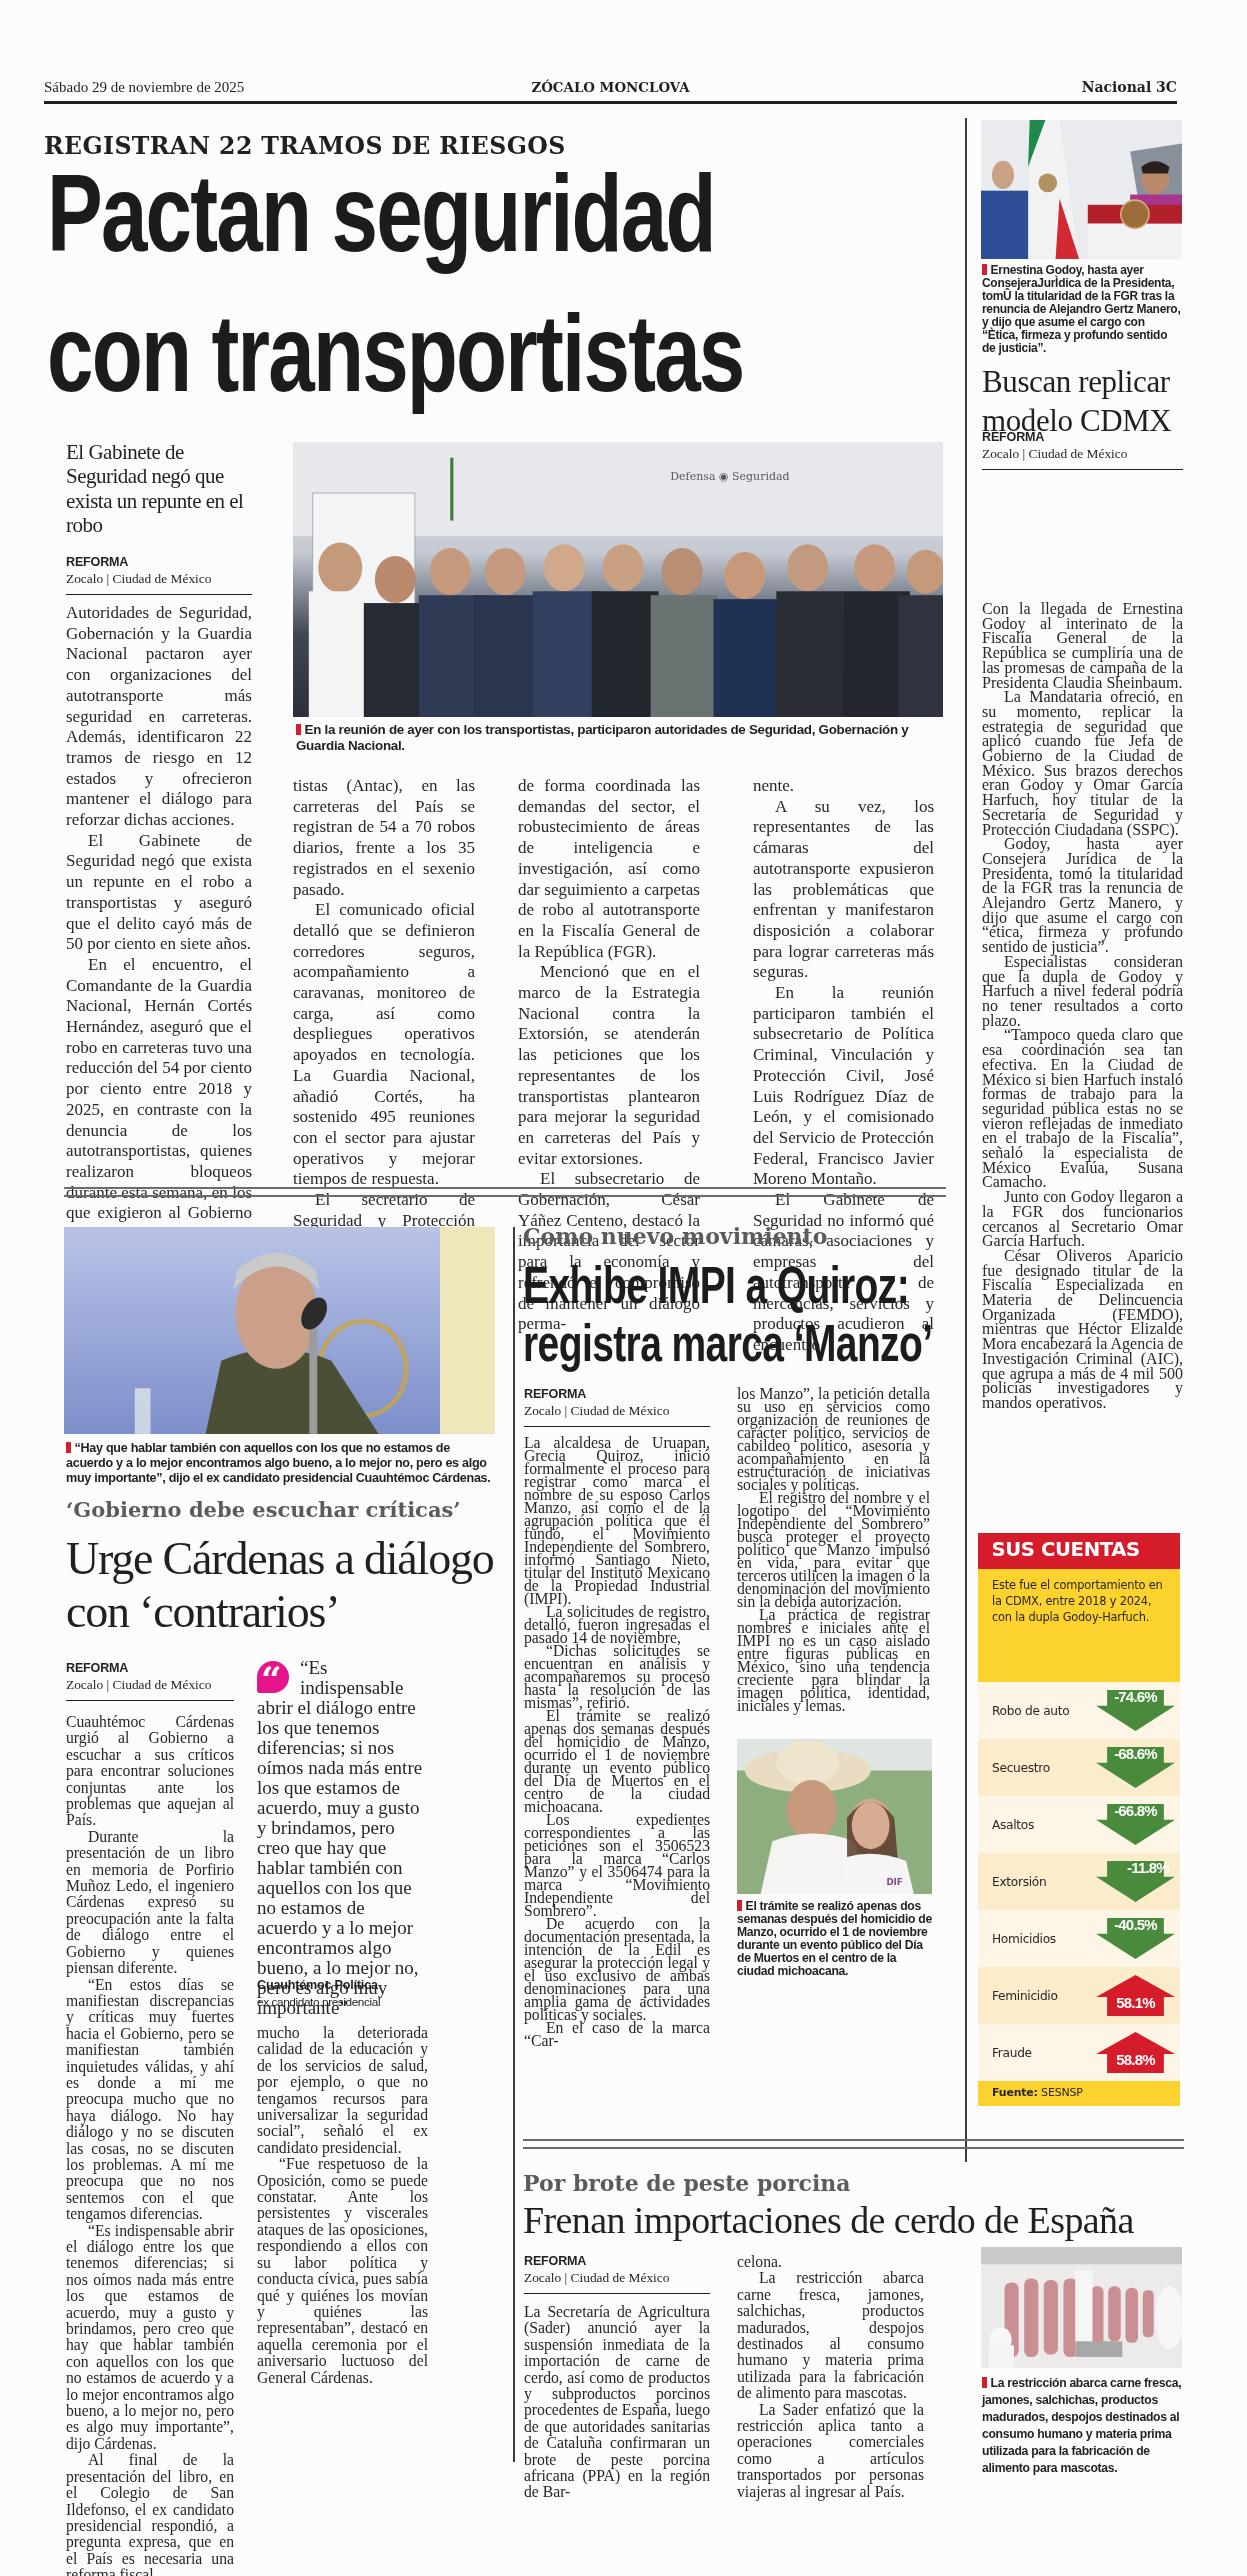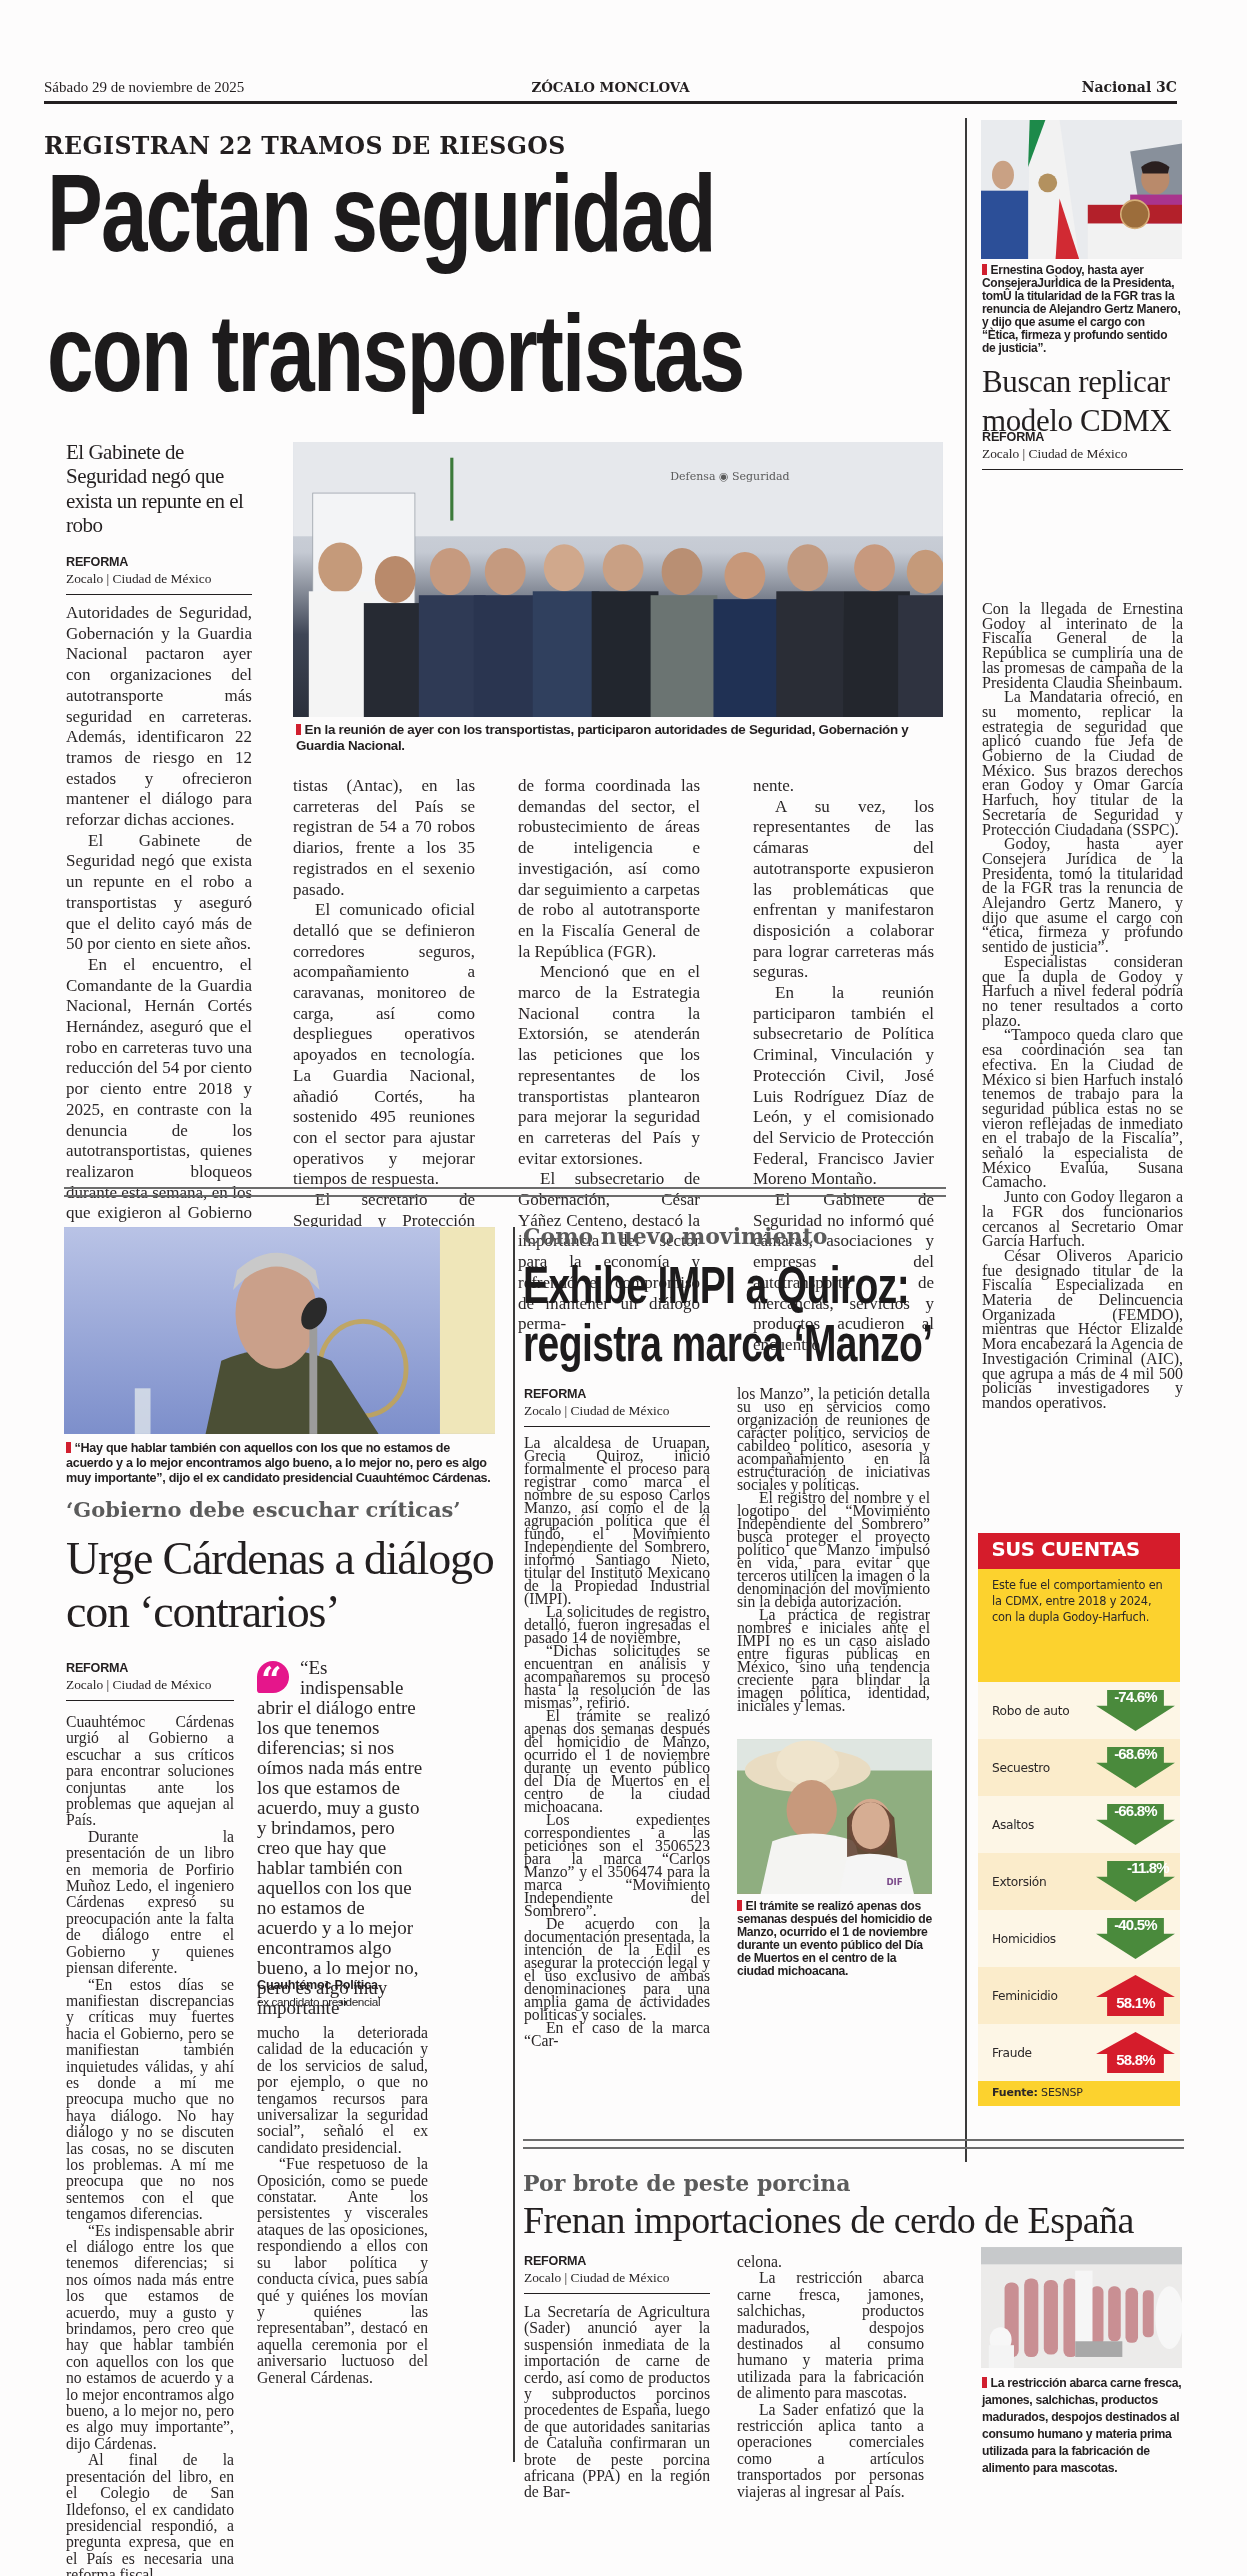--- a/index.html
+++ b/index.html
@@ -142,21 +142,21 @@
 <div class="abs" style="left:982px;top:430px;width:201px;">
   <div class="byline-agency">REFORMA</div>
   <div class="byline-place">Zocalo | Ciudad de México</div>
   <div class="byline-line"></div>
 </div>
 <div class="abs serif-body" style="left:982px;top:602px;width:201px;font-size:16px;line-height:14.7px;">
   <p class="noind">Con la llegada de Ernestina Godoy al interinato de la Fiscalía General de la República se cumpliría una de las promesas de campaña de la Presidenta Claudia Sheinbaum.</p>
   <p>La Mandataria ofreció, en su momento, replicar la estrategia de seguridad que aplicó cuando fue Jefa de Gobierno de la Ciudad de México. Sus brazos derechos eran Godoy y Omar García Harfuch, hoy titular de la Secretaría de Seguridad y Protección Ciudadana (SSPC).</p>
   <p>Godoy, hasta ayer Consejera Jurídica de la Presidenta, tomó la titularidad de la FGR tras la renuncia de Alejandro Gertz Manero, y dijo que asume el cargo con “ética, firmeza y profundo sentido de justicia”.</p>
   <p>Especialistas consideran que la dupla de Godoy y Harfuch a nivel federal podría no tener resultados a corto plazo.</p>
-  <p>“Tampoco queda claro que esa coordinación sea tan efectiva. En la Ciudad de México si bien Harfuch instaló tenemos de trabajo para la seguridad pública estas no se vieron reflejadas de inmediato en el trabajo de la Fiscalía”, señaló la especialista de México Evalúa, Susana Camacho.</p>
+  <p>“Tampoco queda claro que esa coordinación sea tan efectiva. En la Ciudad de México si bien Harfuch instaló formas de trabajo para la seguridad pública estas no se vieron reflejadas de inmediato en el trabajo de la Fiscalía”, señaló la especialista de México Evalúa, Susana Camacho.</p>
   <p>Junto con Godoy llegaron a la FGR dos funcionarios cercanos al Secretario Omar García Harfuch.</p>
   <p>César Oliveros Aparicio fue designado titular de la Fiscalía Especializada en Materia de Delincuencia Organizada (FEMDO), mientras que Héctor Elizalde Mora encabezará la Agencia de Investigación Criminal (AIC), que agrupa a más de 4 mil 500 policías investigadores y mandos operativos.</p>
 </div>
 
 <div class="stats">
   <div class="stats-head">SUS CUENTAS</div>
   <div class="stats-intro">Este fue el comportamiento en la CDMX, entre 2018 y 2024, con la dupla Godoy-Harfuch.</div>
   <div id="stats-rows">
       <div class="stats-row">
         <span>Robo de auto</span>

